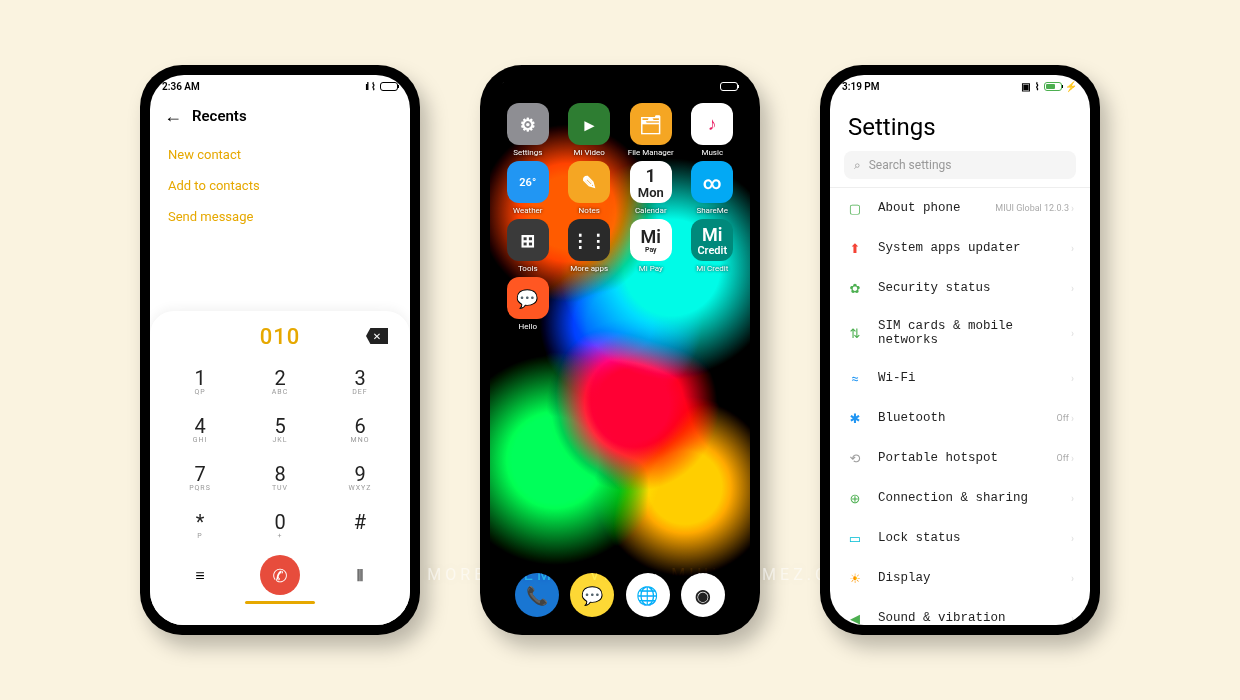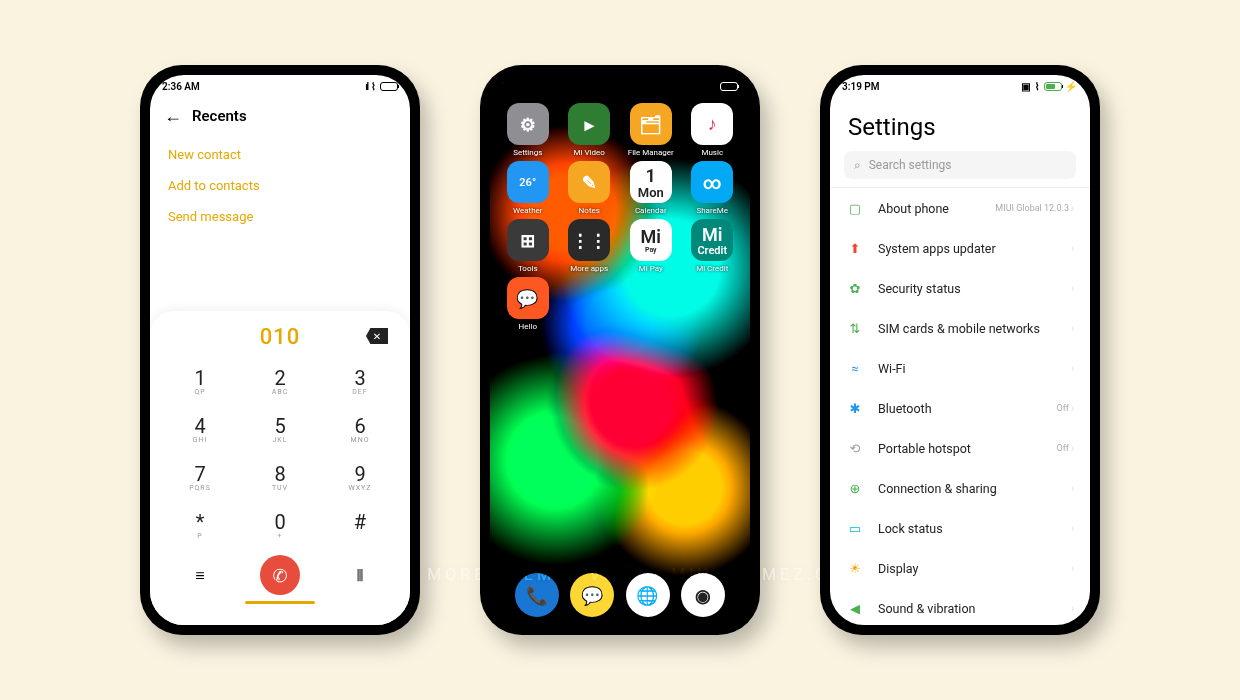--- a/index.html
+++ b/index.html
@@ -71,21 +71,21 @@
   .app-label { font-size:8px; color:#fff; text-shadow:0 0 3px #000; }
   .dock { position:absolute; bottom:8px; left:0; right:0; display:flex; justify-content:space-evenly; padding:0 14px; }
   .dock .app-icon { width:44px; height:44px; border-radius:50%; box-shadow:0 2px 6px rgba(0,0,0,0.4); }
 
   
   .p3-title { font-size:24px; font-weight:400; padding:16px 18px 10px; }
   .search-box { margin:0 14px 8px; background:#f5f5f5; border-radius:8px; padding:7px 10px; display:flex; align-items:center; gap:8px; color:#999; font-size:12px; cursor:text; }
   .set-list { border-top:1px solid #eee; }
   .set-item { display:flex; align-items:center; padding:11px 16px; cursor:pointer; position:relative; }
   .set-ic { width:18px; height:18px; display:flex; align-items:center; justify-content:center; font-size:13px; margin-right:14px; }
-  .set-label { flex:1; font-size:12.5px; color:#222; }
+  .set-label { flex:1; font-size:12.5px; color:#222;font-family:Liberation Mono, monospace; }
   .set-right { font-size:9px; color:#aaa; margin-right:2px; }
   .set-chev { color:#ddd; font-size:10px; }
 </style>
 </head>
 <body>
 
 <div class="phone">
   <div class="screen">
     <div class="status-bar">
       <span>2:36 AM</span>

